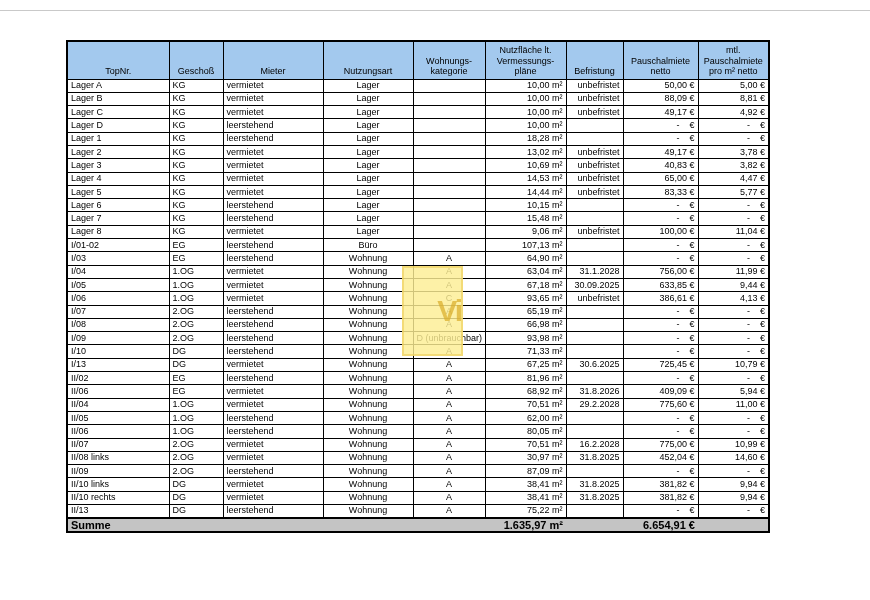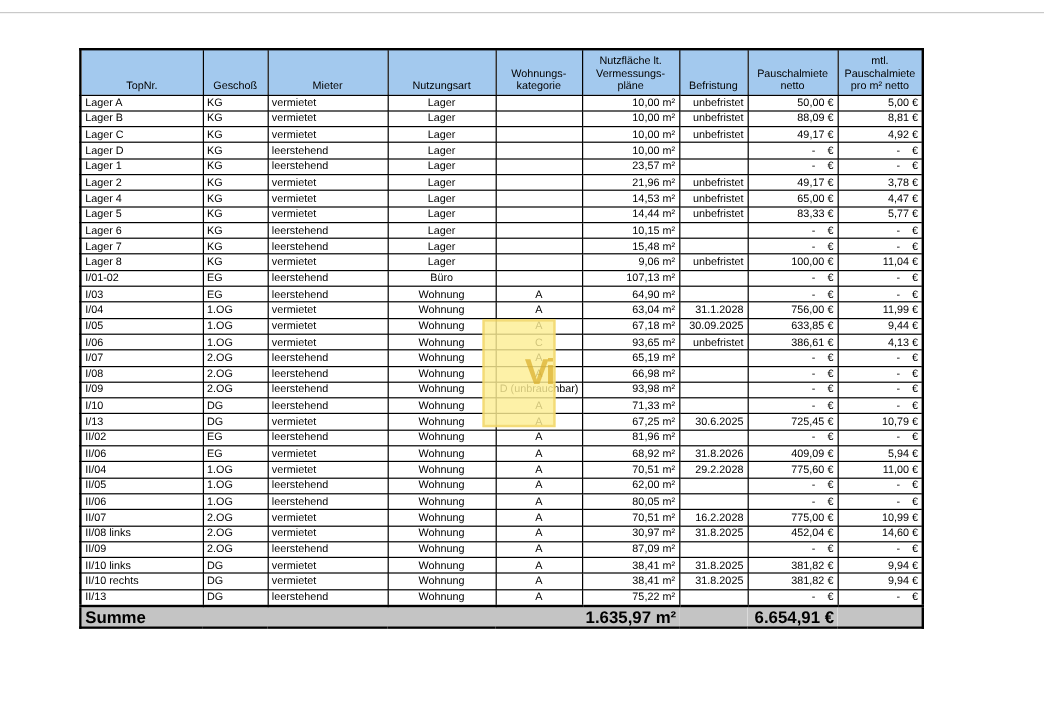--- a/index.html
+++ b/index.html
@@ -70,21 +70,21 @@
   .rent-table tfoot tr {
     height: 14px;
     background: #c4c4c4;
   }
   .rent-table tfoot td {
     border: none;
     border-top: 2px solid #000;
     font-weight: bold;
     padding: 0 3px;
     vertical-align: middle;
-    font-size: 14px;
+    font-size: 11px;
   }
 
   .watermark {
     position: absolute;
     left: 402px; top: 266px;
     width: 61px; height: 90px;
     background: rgba(252, 238, 148, 0.82);
     border: 2px solid rgba(235, 200, 80, 0.55);
     display: flex;
     align-items: center;
@@ -183,35 +183,46 @@
             <td class="ar"></td>
             <td class="ar">-&nbsp;&nbsp;&nbsp;&nbsp;€</td>
             <td class="ar">-&nbsp;&nbsp;&nbsp;&nbsp;€</td>
           </tr>
           <tr>
             <td class="al">Lager 1</td>
             <td class="al">KG</td>
             <td class="al">leerstehend</td>
             <td class="ac">Lager</td>
             <td class="ac"></td>
-            <td class="ar">23,57 m²</td>
+            <td class="ar">18,28 m²</td>
             <td class="ar"></td>
             <td class="ar">-&nbsp;&nbsp;&nbsp;&nbsp;€</td>
             <td class="ar">-&nbsp;&nbsp;&nbsp;&nbsp;€</td>
           </tr>
           <tr>
             <td class="al">Lager 2</td>
             <td class="al">KG</td>
             <td class="al">vermietet</td>
             <td class="ac">Lager</td>
             <td class="ac"></td>
-            <td class="ar">21,96 m²</td>
+            <td class="ar">13,02 m²</td>
             <td class="ar">unbefristet</td>
             <td class="ar">49,17 €</td>
             <td class="ar">3,78 €</td>
+          </tr>
+          <tr>
+            <td class="al">Lager 3</td>
+            <td class="al">KG</td>
+            <td class="al">vermietet</td>
+            <td class="ac">Lager</td>
+            <td class="ac"></td>
+            <td class="ar">10,69 m²</td>
+            <td class="ar">unbefristet</td>
+            <td class="ar">40,83 €</td>
+            <td class="ar">3,82 €</td>
           </tr>
           <tr>
             <td class="al">Lager 4</td>
             <td class="al">KG</td>
             <td class="al">vermietet</td>
             <td class="ac">Lager</td>
             <td class="ac"></td>
             <td class="ar">14,53 m²</td>
             <td class="ar">unbefristet</td>
             <td class="ar">65,00 €</td>

